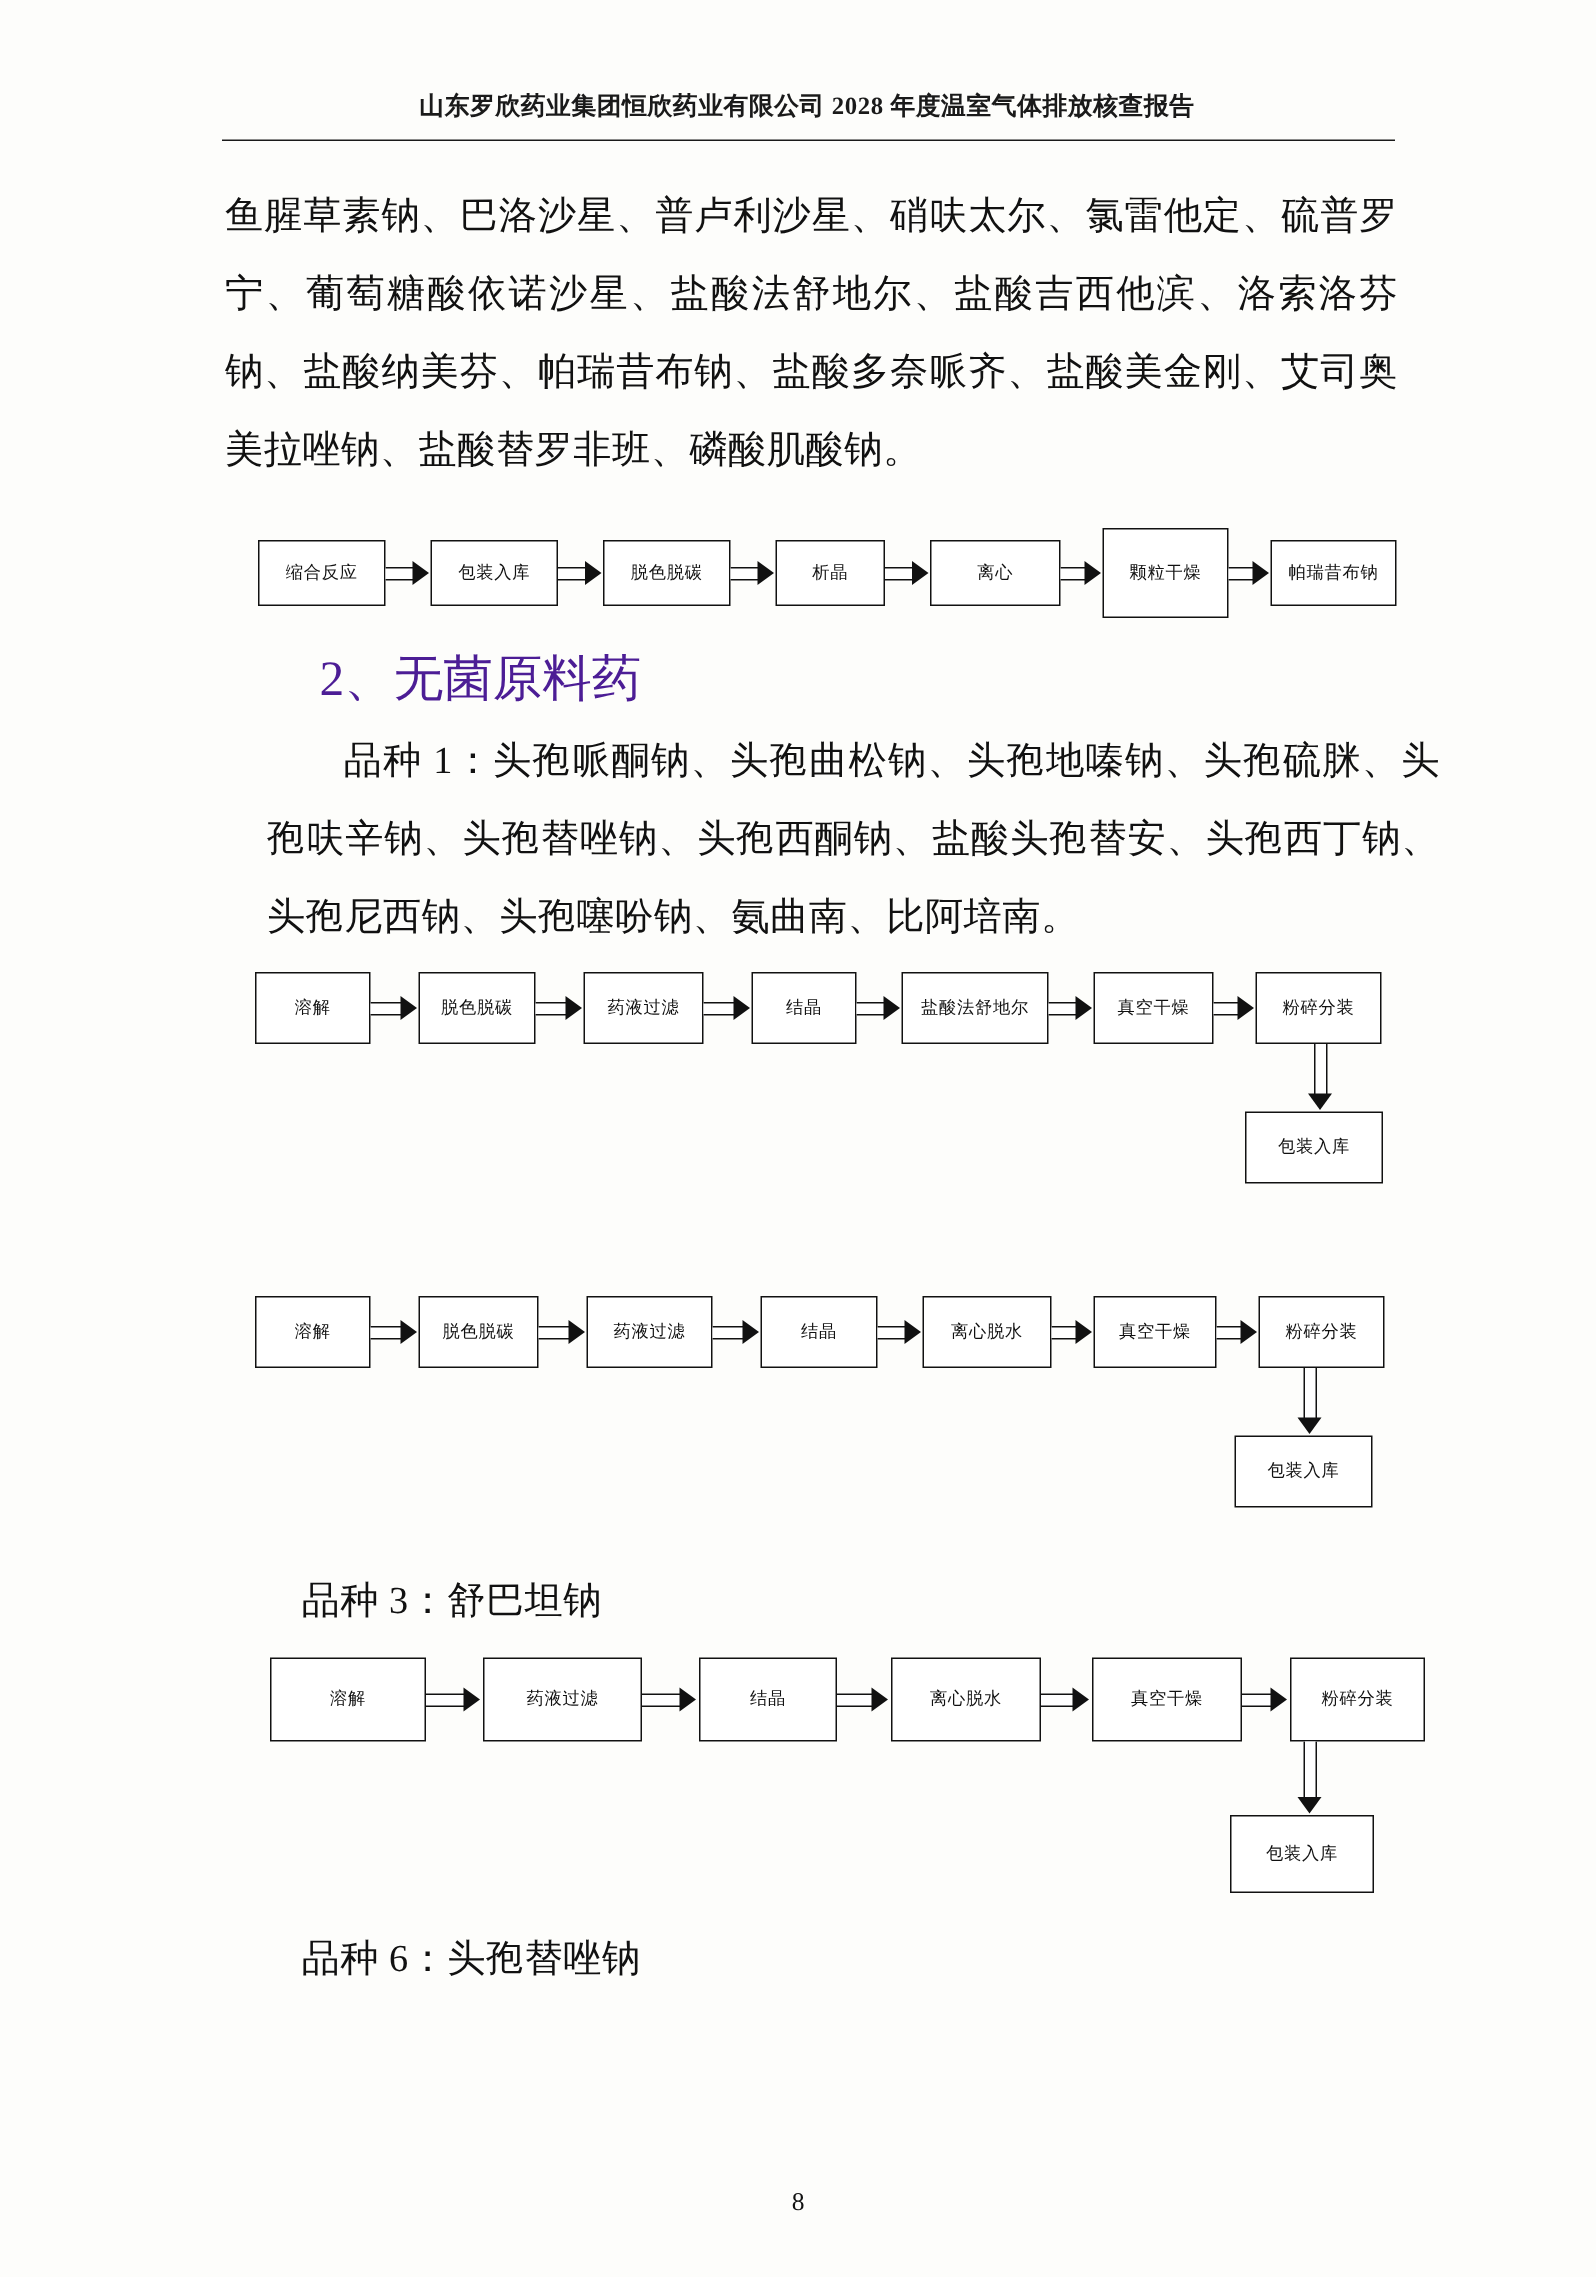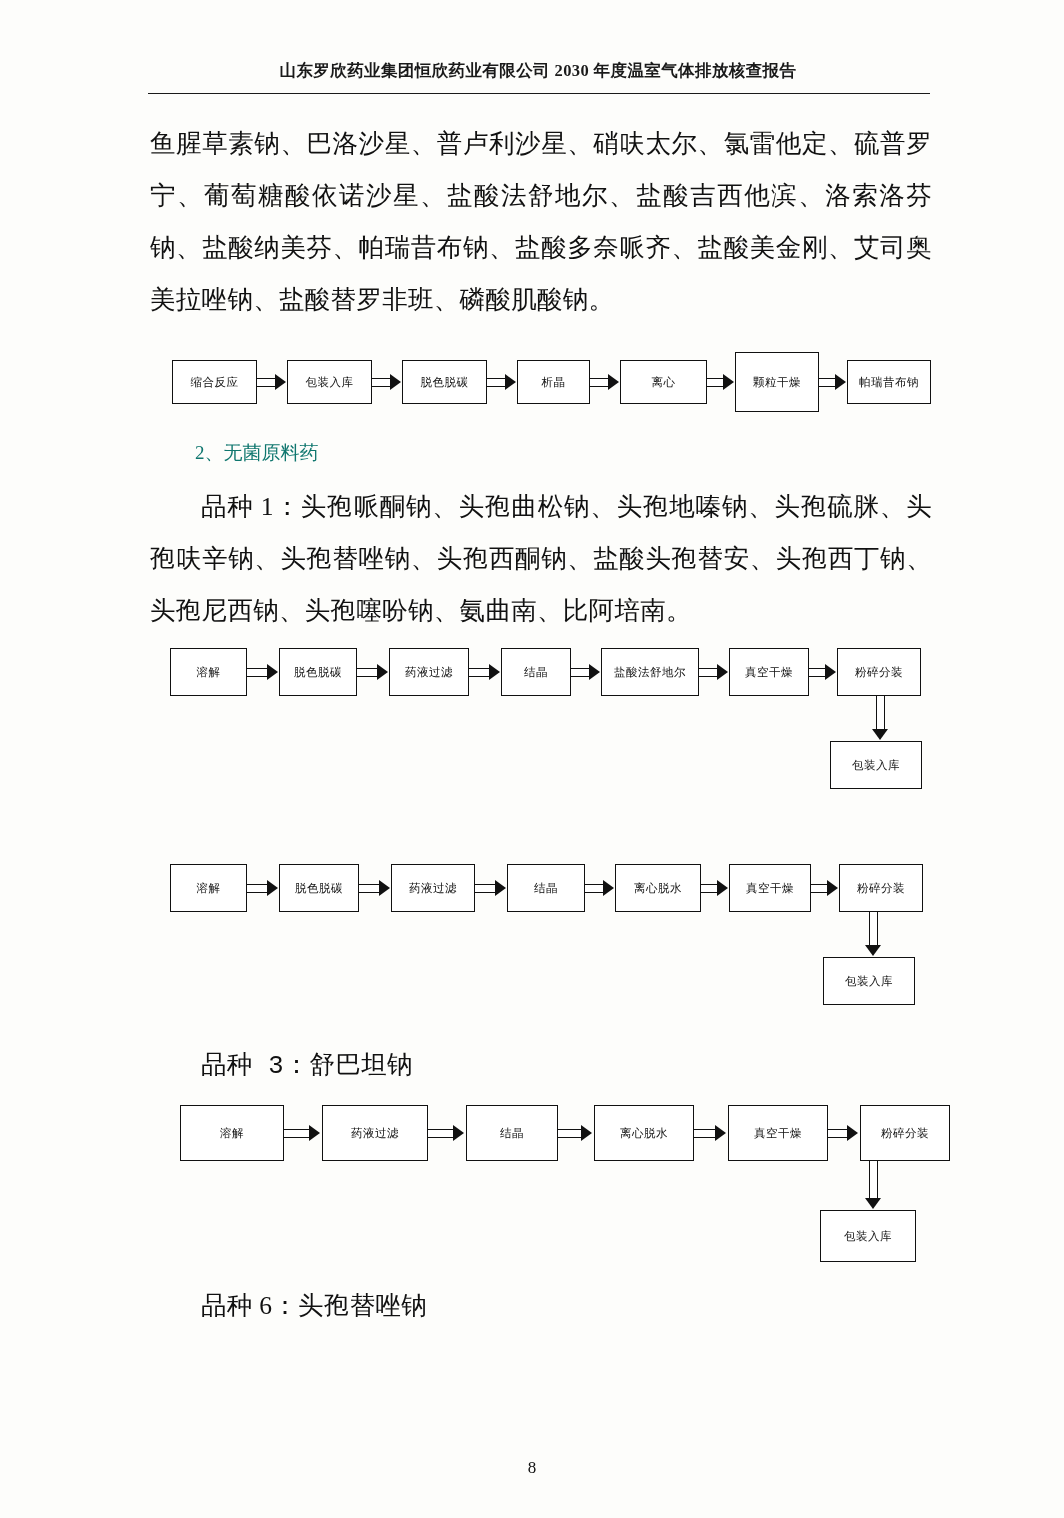--- a/index.html
+++ b/index.html
@@ -110,43 +110,43 @@
   .arrow-d .head {
     width: 0;
     height: 0;
     border-left: 8px solid transparent;
     border-right: 8px solid transparent;
     border-top: 11px solid #111;
     margin-top: -1px;
   }
   .caption {
     position: absolute;
-    left: 144px;
+    left: 162px;
     width: 782px;
-    font-size: 19px;
+    font-size: 33px;
     line-height: 46px;
-    color: #0f766e;
+    color: #4c1d95;
     text-indent: 51px;
   }
   .page-number {
     position: absolute;
     bottom: 40px;
     left: 0;
     width: 100%;
     text-align: center;
     font-size: 17px;
     color: #111;
   }
 </style>
 </head>
 <body>
 
 <div class="page">
 
-  <div class="header">山东罗欣药业集团恒欣药业有限公司 2030 年度温室气体排放核查报告</div>
+  <div class="header">山东罗欣药业集团恒欣药业有限公司 2028 年度温室气体排放核查报告</div>
   <div class="header-rule"></div>
 
   <div class="body-text" style="top:118px;">鱼腥草素钠、巴洛沙星、普卢利沙星、硝呋太尔、氯雷他定、硫普罗宁、葡萄糖酸依诺沙星、盐酸法舒地尔、盐酸吉西他滨、洛索洛芬钠、盐酸纳美芬、帕瑞昔布钠、盐酸多奈哌齐、盐酸美金刚、艾司奥美拉唑钠、盐酸替罗非班、磷酸肌酸钠。</div>
 
   <div class="flow" style="top:352px; left:172px;">
     <div class="flow-row">
       <div class="node" style="width:85px;height:44px;">缩合反应</div>
       <div class="arrow-r" style="width:30px;">
         <div class="shaft" style="width:19px;"></div>
           <div class="head"></div>
@@ -175,21 +175,21 @@
       <div class="arrow-r" style="width:28px;">
         <div class="shaft" style="width:17px;"></div>
           <div class="head"></div>
       </div>
       <div class="node" style="width:84px;height:44px;">帕瑞昔布钠</div>
     </div>
   </div>
 
   <div class="caption" style="top:430px;">2、无菌原料药</div>
 
-  <div class="body-text indent" style="top:481px;">品种 1：头孢哌酮钠、头孢曲松钠、头孢地嗪钠、头孢硫脒、头孢呋辛钠、头孢替唑钠、头孢西酮钠、盐酸头孢替安、头孢西丁钠、头孢尼西钠、头孢噻吩钠、氨曲南、比阿培南。</div>
+  <div class="body-text indent" style="top:481px;margin-left:28px;">品种 1：头孢哌酮钠、头孢曲松钠、头孢地嗪钠、头孢硫脒、头孢呋辛钠、头孢替唑钠、头孢西酮钠、盐酸头孢替安、头孢西丁钠、头孢尼西钠、头孢噻吩钠、氨曲南、比阿培南。</div>
 
   <div class="flow" style="top:648px; left:170px;">
     <div class="flow-row">
       <div class="node" style="width:77px;height:48px;">溶解</div>
       <div class="arrow-r" style="width:32px;">
         <div class="shaft" style="width:21px;"></div>
           <div class="head"></div>
       </div>
       <div class="node" style="width:78px;height:48px;">脱色脱碳</div>
       <div class="arrow-r" style="width:32px;">
@@ -260,21 +260,21 @@
       </div>
       <div class="node" style="width:84px;height:48px;">粉碎分装</div>
     </div>
     <div class="arrow-d" style="left:695px; top:48px;">
       <div class="shaft" style="height:34px;"></div>
         <div class="head"></div>
     </div>
     <div class="node" style="position:absolute; left:653px; top:93px; width:92px;height:48px;">包装入库</div>
   </div>
 
-  <div class="body-text indent" style="top:1041px;font-family:Liberation Mono, monospace;">品种 3：舒巴坦钠</div>
+  <div class="body-text indent" style="top:1041px;">品种 3：舒巴坦钠</div>
 
   <div class="flow" style="top:1105px; left:180px;">
     <div class="flow-row">
       <div class="node" style="width:104px;height:56px;">溶解</div>
       <div class="arrow-r" style="width:38px;">
         <div class="shaft" style="width:26px;"></div>
           <div class="head"></div>
       </div>
       <div class="node" style="width:106px;height:56px;">药液过滤</div>
       <div class="arrow-r" style="width:38px;">

